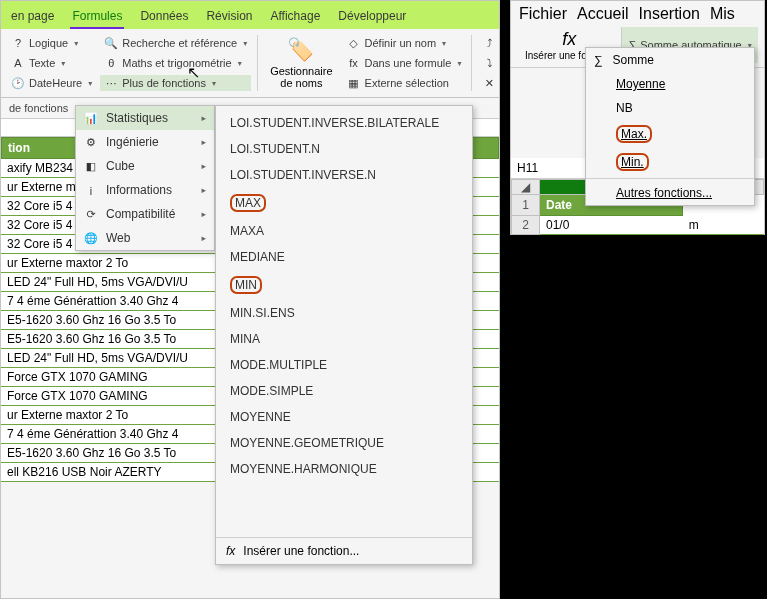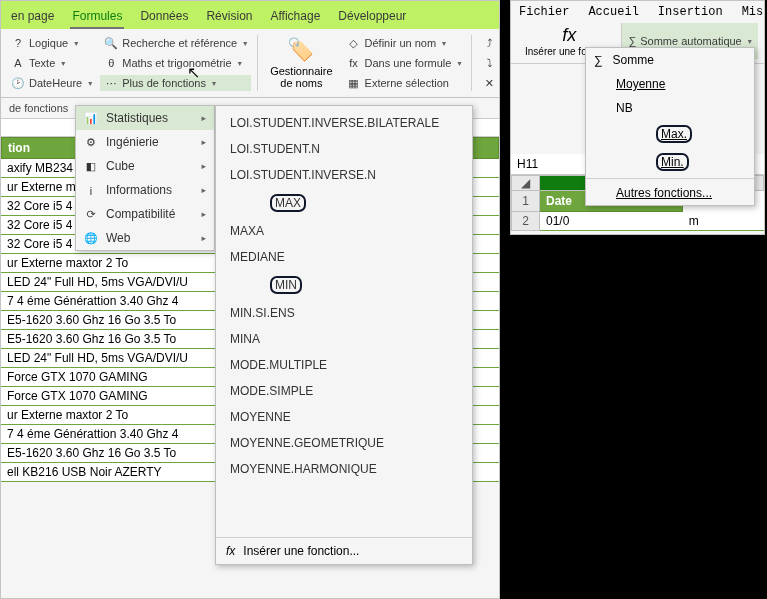--- a/index.html
+++ b/index.html
@@ -23,21 +23,21 @@
     }
     .ribbon-tabs {
       display: flex;
       gap: 14px;
       padding: 4px 8px 0 8px;
       font-size: 12px;
       color: #3a3a3a;
       background: #bef264;
     }
     .ribbon-tabs .tab { padding: 4px 2px; cursor: pointer; }
-    .ribbon-tabs .tab.active { color: #107c10; border-bottom: 2px solid #737373; }
+    .ribbon-tabs .tab.active { color: #107c10; border-bottom: 2px solid #6d28d9; }
     .ribbon-body {
       display: flex;
       padding: 6px 6px;
       background: #f5f5f5;
       border-bottom: 1px solid #c4c4c4;
       gap: 4px;
     }
     .ribbon-col { display: flex; flex-direction: column; gap: 4px; }
     .rbtn {
       display: flex;
@@ -119,35 +119,34 @@
       color: #333;
     }
     .fn-list .footer {
       border-top: 1px solid #d0d0d0;
       padding: 6px 10px;
       display: flex; gap: 8px; align-items: center;
       font-size: 12px;
     }
     .callout {
       display: inline-block;
-      border: 2px solid #0f172a;
+      border: 2px solid #c2410c;
       border-radius: 7px;
       padding: 0 3px;
-      margin-left: 40px;
     }
     
     .win-right {
       position: absolute;
       left: 510px; top: 0;
       width: 255px;
       height: 235px;
       background: #f5f5f5;
       border: 1px solid #c4c4c4;
     }
-    .mini-tabs { display: flex; gap: 19px; padding: 4px 8px 0 8px; font-size: 12px; font-family: Liberation Mono, monospace; }
+    .mini-tabs { display: flex; gap: 10px; padding: 4px 8px 0 8px; font-size: 16px; }
     .mini-ribbon { display: flex; padding: 4px 6px; border-bottom: 1px solid #ccc; align-items: stretch; }
     .sum-dd {
       position: absolute;
       left: 74px; top: 46px;
       width: 170px;
       background: #f5f5f5;
       border: 1px solid #bfbfbf;
       box-shadow: 2px 2px 6px rgba(0,0,0,.25);
     }
     .sum-dd .it {

